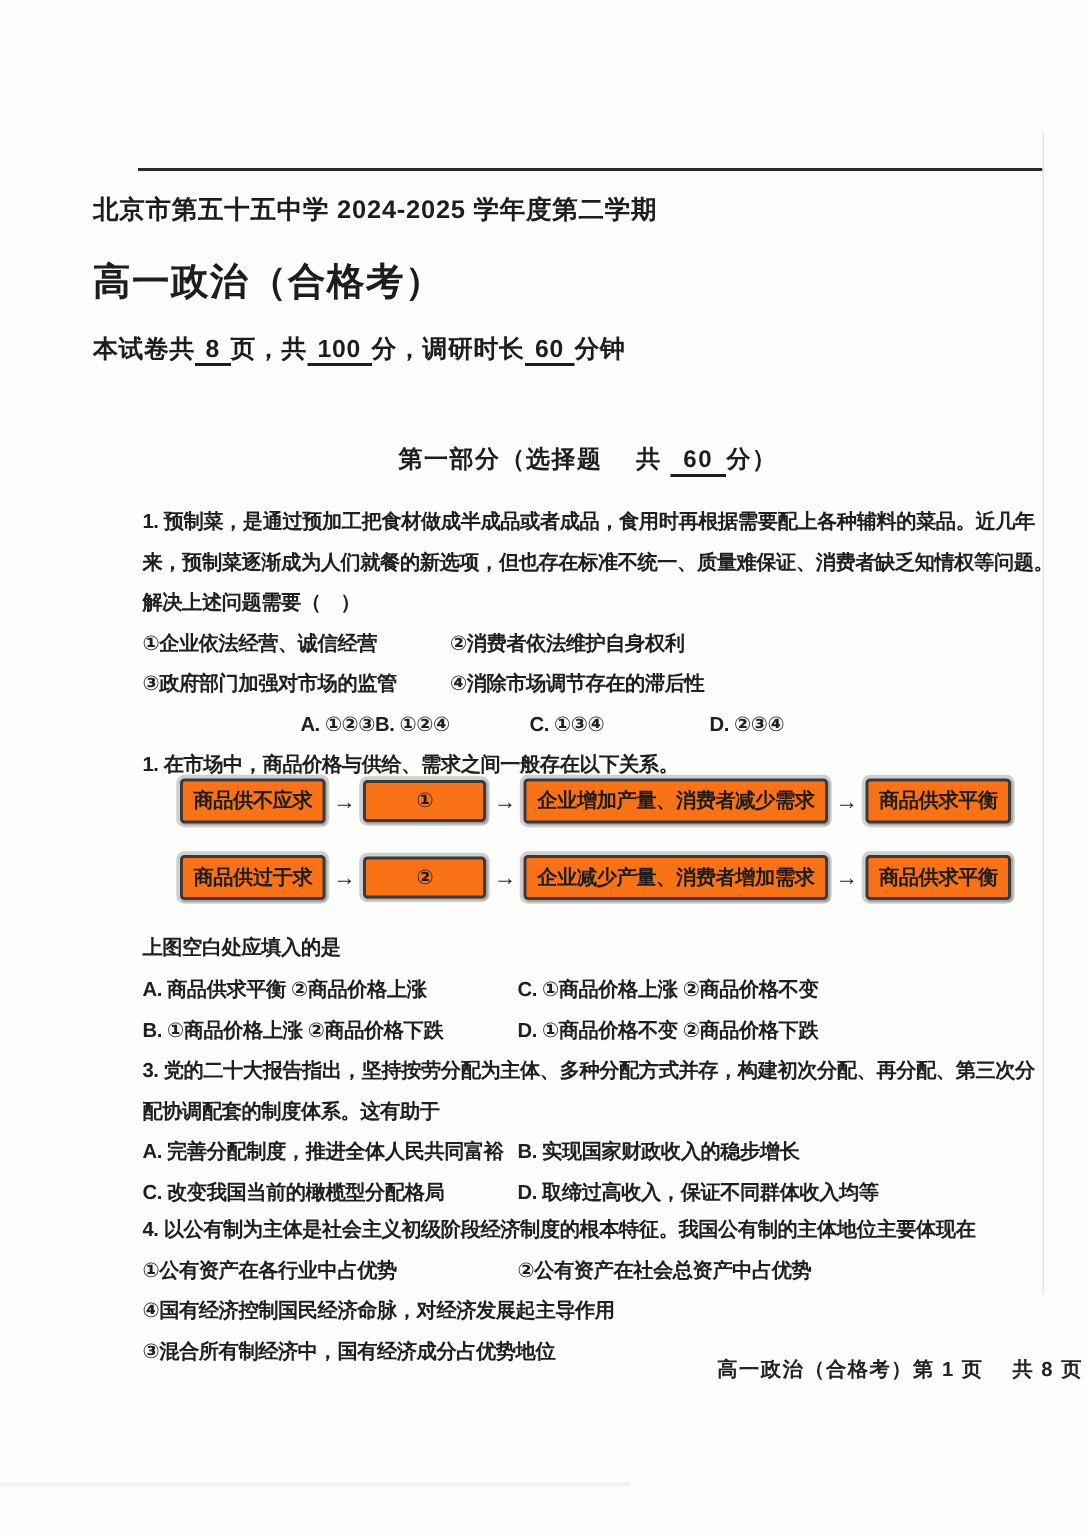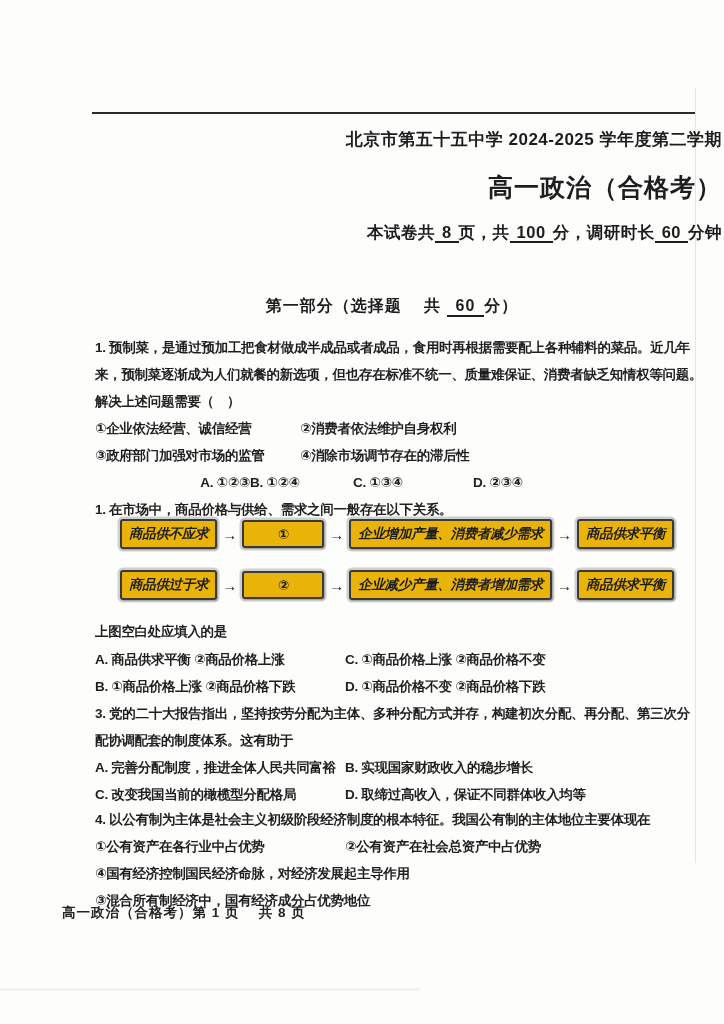--- a/index.html
+++ b/index.html
@@ -9,21 +9,21 @@
     background:#fbfbfa;
     font-family:"Liberation Sans","DejaVu Sans",sans-serif;
     color:#1d1d1d;
     overflow:hidden;
   }
   .paper-sheet{position:absolute;inset:0;background:#fdfdfc;}
   .topline{position:absolute;left:92px;top:112px;width:603px;height:2px;background:#2c2c2c;}
   .edge-right{position:absolute;left:695px;top:88px;width:1px;height:775px;background:#e6e6e4;}
   .bottom-shade{position:absolute;left:0;top:988px;width:420px;height:3px;background:#f2f2f0;}
 
-  .titles{position:absolute;left:62px;top:128px;width:660px;text-align:right;font-weight:700;}
+  .titles{position:absolute;left:62px;top:128px;width:660px;text-align:left;font-weight:700;}
   .title-line1{font-size:17px;letter-spacing:.5px;margin-bottom:20px;}
   .title-line2{font-size:17px;letter-spacing:1px;margin-bottom:21px;}
   .title-line3{font-size:25px;letter-spacing:1px;margin-bottom:18px;}
   .info-line{font-size:16.5px;letter-spacing:.5px;}
   .blank{display:inline-block;border-bottom:2px solid #1d1d1d;padding:0 7px;line-height:1.05;}
 
   .section-header{position:absolute;left:62px;top:296px;width:660px;text-align:center;
     font-size:16px;font-weight:700;letter-spacing:1px;}
   .section-header .blank{padding:0 9px;}
 
@@ -38,29 +38,29 @@
   .cw-c{display:inline-block;width:120px;}
 
   .q1-block{top:334px;}
   .q2b-block{top:618px;}
   .q3-block{top:700px;}
   .q4-block{top:806px;}
 
   .flowchart{position:absolute;left:120px;top:514px;width:560px;}
   .flow-row{display:flex;align-items:center;height:40px;margin-bottom:11px;}
   .flow-box{
-    border:2px solid #3a3a3a;border-radius:3px;background:#eab308;
+    border:2px solid #3a3a3a;border-radius:3px;background:#f97316;
     box-shadow:0 0 0 2.5px rgba(90,90,90,.28), 1px 1px 1px rgba(0,0,0,.25);
     font-size:13.5px;font-weight:700;letter-spacing:-0.3px;
-    padding:4px 7px;white-space:nowrap;text-align:center;font-style:italic;
+    padding:4px 7px;white-space:nowrap;text-align:center;
   }
   .flow-box.blankbox{width:74px;padding:4px 2px;}
   .flow-arrow{font-size:15px;font-weight:700;margin:0 5px;color:#222;}
 
-  .footer{position:absolute;left:62px;top:904px;width:660px;text-align:left;
+  .footer{position:absolute;left:62px;top:904px;width:660px;text-align:right;
     font-size:13.5px;font-weight:600;letter-spacing:1px;color:#242424;}
 </style>
 </head>
 <body>
 
 <div class="page">
   <div class="paper-sheet"></div>
   <div class="topline"></div>
   <div class="edge-right"></div>
   <div class="bottom-shade"></div>

